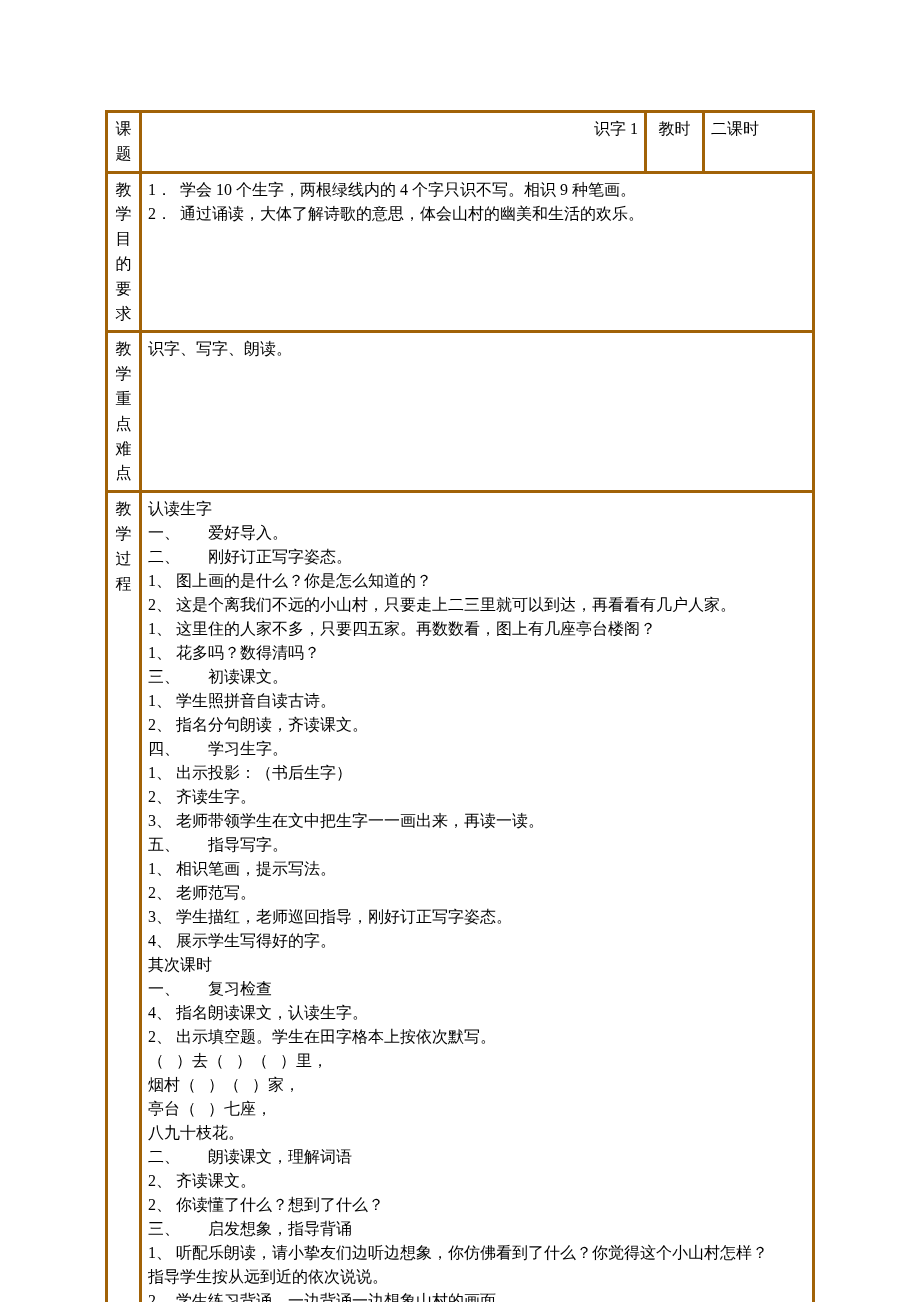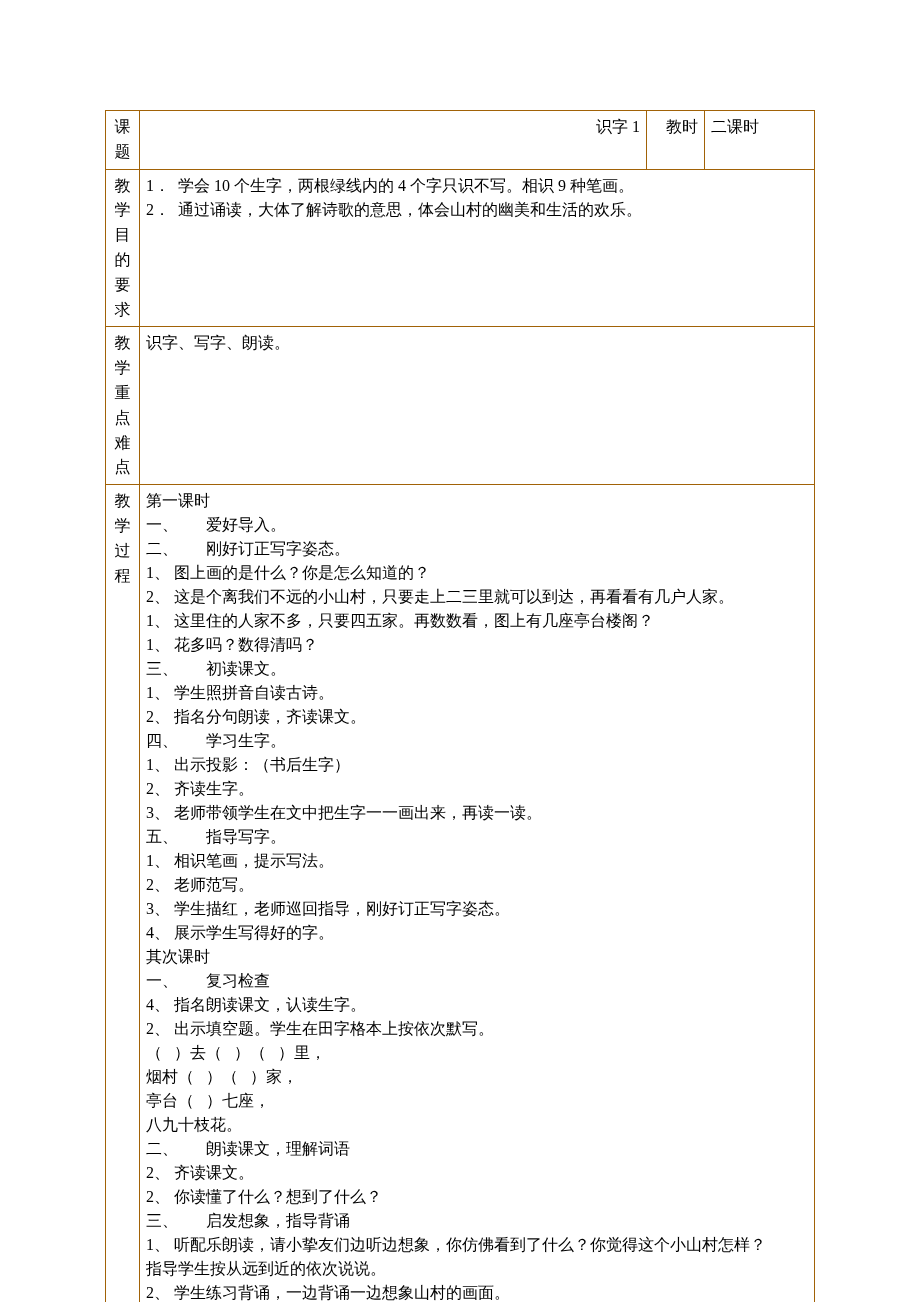--- a/index.html
+++ b/index.html
@@ -17,36 +17,36 @@
     width: 920px;
     padding: 110px 105px 40px 105px;
     box-sizing: border-box;
   }
   table.doc {
     border-collapse: collapse;
     width: 100%;
     table-layout: fixed;
   }
   table.doc td {
-    border: 1px solid #a16207;
+    border: 3px solid #a16207;
     padding: 4px 6px;
     vertical-align: top;
     word-break: break-word;
   }
   .vcol {
     width: 34px;
     text-align: center;
     line-height: 1.55;
   }
   .vcol span {
     display: block;
   }
   .timecol {
     width: 58px;
-    text-align: right;
+    text-align: center;
   }
   .title-cell { text-align: right; }
   .l { display:block; white-space: pre-wrap; font-family: Liberation Serif, serif; }
 </style>
 </head>
 <body>
 <div class="page">
 
 <table class="doc">
   <colgroup>
@@ -96,21 +96,21 @@
   </tr>
 
   <tr>
     <td class="vcol" style="border-bottom:none;">
       <span>教</span>
       <span>学</span>
       <span>过</span>
       <span>程</span>
     </td>
     <td colspan="3" style="border-bottom:none;">
-      <span class="l">第一课时</span>
+      <span class="l">认读生字</span>
       <span class="l">一、       爱好导入。</span>
       <span class="l">二、       刚好订正写字姿态。</span>
       <span class="l">1、 图上画的是什么？你是怎么知道的？</span>
       <span class="l">2、 这是个离我们不远的小山村，只要走上二三里就可以到达，再看看有几户人家。</span>
       <span class="l">1、 这里住的人家不多，只要四五家。再数数看，图上有几座亭台楼阁？</span>
       <span class="l">1、 花多吗？数得清吗？</span>
       <span class="l">三、       初读课文。</span>
       <span class="l">1、 学生照拼音自读古诗。</span>
       <span class="l">2、 指名分句朗读，齐读课文。</span>
       <span class="l">四、       学习生字。</span>

